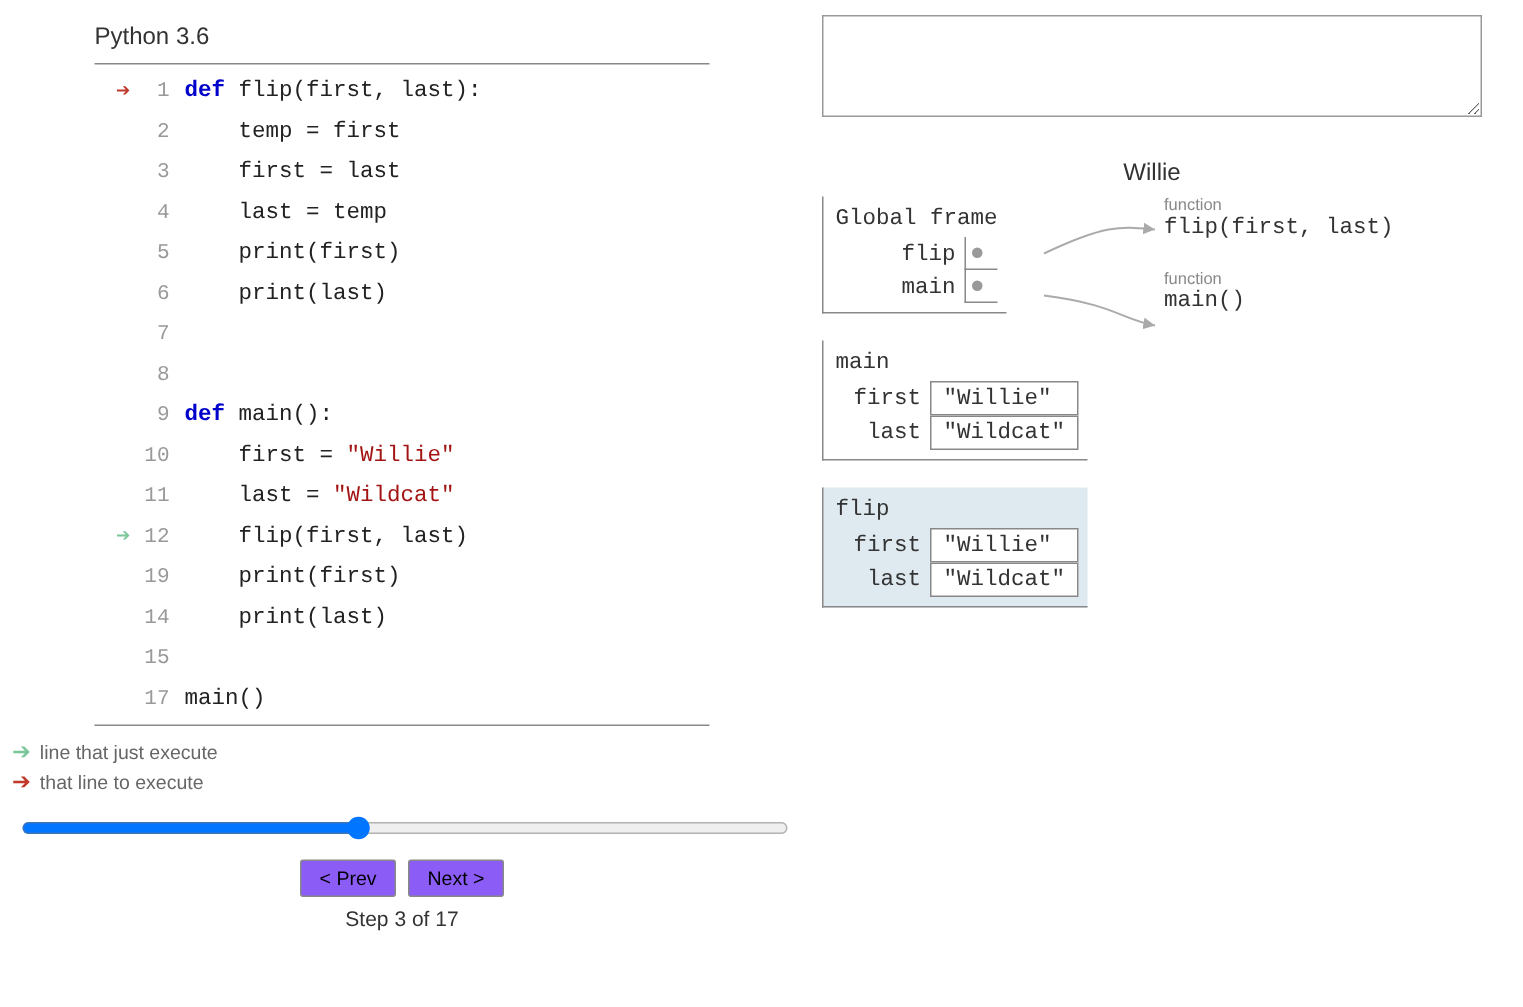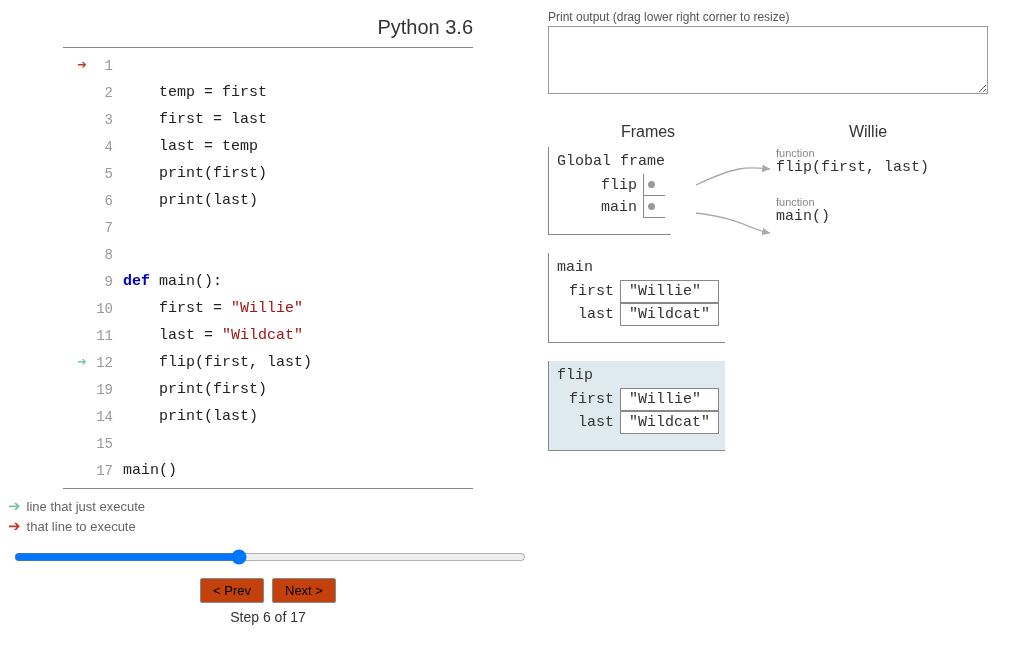--- a/index.html
+++ b/index.html
@@ -18,22 +18,22 @@
   .left {
     width: 535px;
     padding-left: 8px;
   }
   .right {
     flex: 1;
     padding-left: 20px;
     padding-right: 10px;
   }
   .lang-header {
-    text-align: right;
-    font-size: 20px;
+    text-align: left;
+    font-size: 16px;
     margin: 6px 0 8px 0;
   }
   .code-block {
     margin: 0 auto;
     width: 410px;
   }
   .code-lines {
     border-top: 1px solid #888;
     border-bottom: 1px solid #888;
     padding: 4px 0;
@@ -92,21 +92,21 @@
   .nav-buttons {
     display: flex;
     justify-content: center;
     gap: 8px;
     margin-top: 8px;
   }
   .nav-buttons button {
     font-family: inherit;
     font-size: 13px;
     padding: 4px 12px;
-    background: #c2410c;
+    background: #8b5cf6;
     border: 1px solid #888;
     border-radius: 2px;
     cursor: pointer;
   }
   .step-label {
     text-align: center;
     margin-top: 6px;
     font-size: 14px;
   }
 
@@ -148,21 +148,21 @@
     font-family: "Menlo","Consolas","Monaco","Courier New",monospace;
     font-size: 15px;
     position: relative;
   }
   .frames-col { width: 210px; }
   .objects-col { flex: 1; padding-left: 18px; }
 
   .frame {
     border-left: 1px solid #888;
     border-bottom: 1px solid #888;
-    padding: 6px 6px 16px 8px;
+    padding: 6px 6px 6px 8px;
     margin-bottom: 18px;
     display: inline-block;
     min-width: 120px;
   }
   .frame.global {
     border-left: 1px solid #888;
     border-bottom: 1px solid #888;
   }
   .frame.main-f {
     border-left: 1px solid #888;
@@ -232,20 +232,21 @@
 <div class="page">
   <div class="left">
     <div class="code-block">
       <div class="lang-header">Python 3.6</div>
       <div class="code-lines" id="code-lines">
           <div class="code-line">
             <span class="arrow-slot">
               <span class="arrow-red">➔</span>
             </span>
             <span class="lineno">1</span>
+            <span class="code-text"><span class="kw">def</span> flip(first, last):</span>
           </div>
           <div class="code-line">
             <span class="arrow-slot"></span>
             <span class="lineno">2</span>
             <span class="code-text">    temp = first</span>
           </div>
           <div class="code-line">
             <span class="arrow-slot"></span>
             <span class="lineno">3</span>
             <span class="code-text">    first = last</span>
@@ -332,29 +333,27 @@
     </div>
 
     <div class="slider-wrap">
       <input type="range" class="slider" id="slider" min="1" max="17" value="8" style="">
     </div>
 
     <div class="nav-buttons">
       <button>&lt; Prev</button>
       <button>Next &gt;</button>
     </div>
-    <div class="step-label">Step 6 of 17</div>
+    <div class="step-label">Step 3 of 17</div>
   </div>
 
   <div class="right">
-    <div class="print-label">Print output (drag lower right corner to resize)</div>
     <textarea class="print-output" style=""></textarea>
 
     <div class="viz-headers">
-      <div class="hframes">Frames</div>
       <div class="hobjects">Willie</div>
     </div>
 
     <div class="viz-area">
       <svg class="connectors" width="460" height="120">
         <defs>
           <marker id="ah" markerWidth="8" markerHeight="8" refX="6" refY="3" orient="auto">
             <path d="M0,0 L6,3 L0,6 Z" fill="#aaa"></path>
           </marker>
         </defs>

